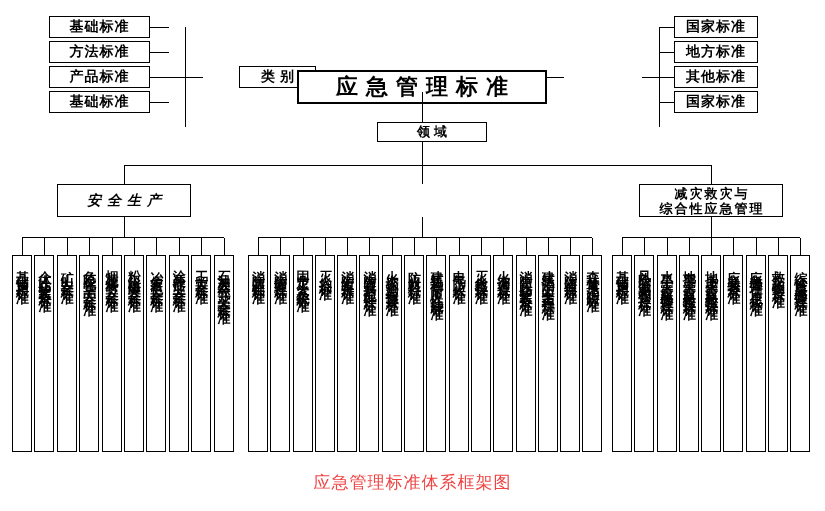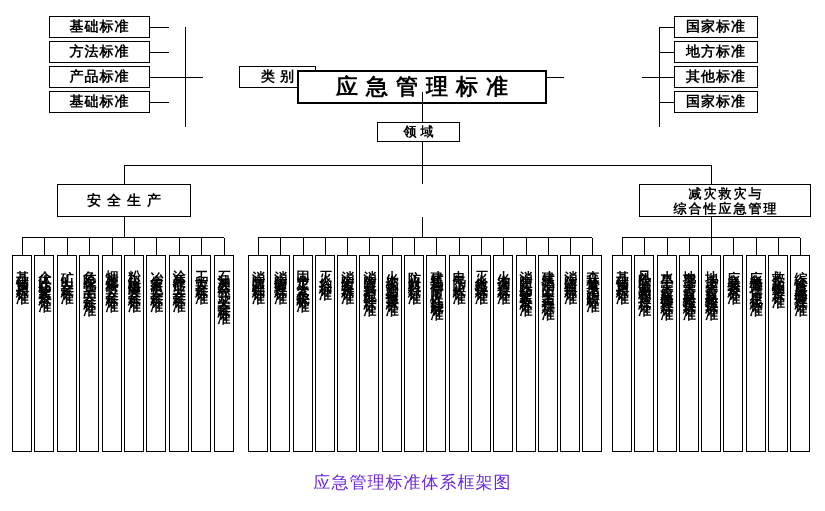--- a/index.html
+++ b/index.html
@@ -37,26 +37,26 @@
   .hline{height:1px;}
   .vline{width:1px;}
 
   .kind-box{letter-spacing:5px;text-indent:5px;margin-left:36px;}
   #category-box{left:203px;top:66px;width:77px;height:22px;}
   #level-box{left:564px;top:66px;width:78px;height:22px;}
   #root-box{
     left:297px;top:70px;width:250px;height:34px;
     border-width:2px;font-size:22px;letter-spacing:8px;text-indent:8px;
   }
-  #field-box{left:377px;top:122px;width:83px;height:20px;font-size:13px;letter-spacing:4px;text-indent:4px;}
+  #field-box{left:377px;top:122px;width:110px;height:20px;font-size:13px;letter-spacing:4px;text-indent:4px;}
 
   .branch{height:33px;top:184px;font-size:14px;letter-spacing:6px;text-indent:6px;}
-  #branch-1{left:57px;width:134px;}
+  #branch-1{left:57px;width:134px;font-style:italic;}
   #branch-2{left:357px;width:133px;}
-  #branch-3{left:639px;width:172px;font-size:13px;letter-spacing:2px;text-indent:2px;
+  #branch-3{left:639px;width:144px;font-size:13px;letter-spacing:2px;text-indent:2px;
     flex-direction:column;line-height:15px;}
 
   
   .leaf-row{position:absolute;top:255px;display:flex;}
   #leaf-row-1{left:12px;gap:2.4px;}
   #leaf-row-2{left:248px;gap:2.3px;}
   #leaf-row-3{left:612px;gap:2.3px;}
   .leaf{
     position:relative;
     box-sizing:border-box;
@@ -69,21 +69,21 @@
     font-size:13px;line-height:18px;
     font-weight:bold;
     letter-spacing:4px;
     padding-top:4px;
   }
   .leaf::before{
     content:"";position:absolute;top:-18px;left:50%;width:1px;height:18px;background:#000;
   }
   #caption{
     position:absolute;left:0;top:471px;width:100%;
-    text-align:center;font-size:17px;color:#6d28d9;letter-spacing:1px;
+    text-align:center;font-size:17px;color:#ef4444;letter-spacing:1px;
   }
 </style>
 </head>
 <body>
 
 <div id="canvas">
 
   <div class="stack stack-left">
       <div class="box">基础标准</div>
       <div class="box">方法标准</div>

